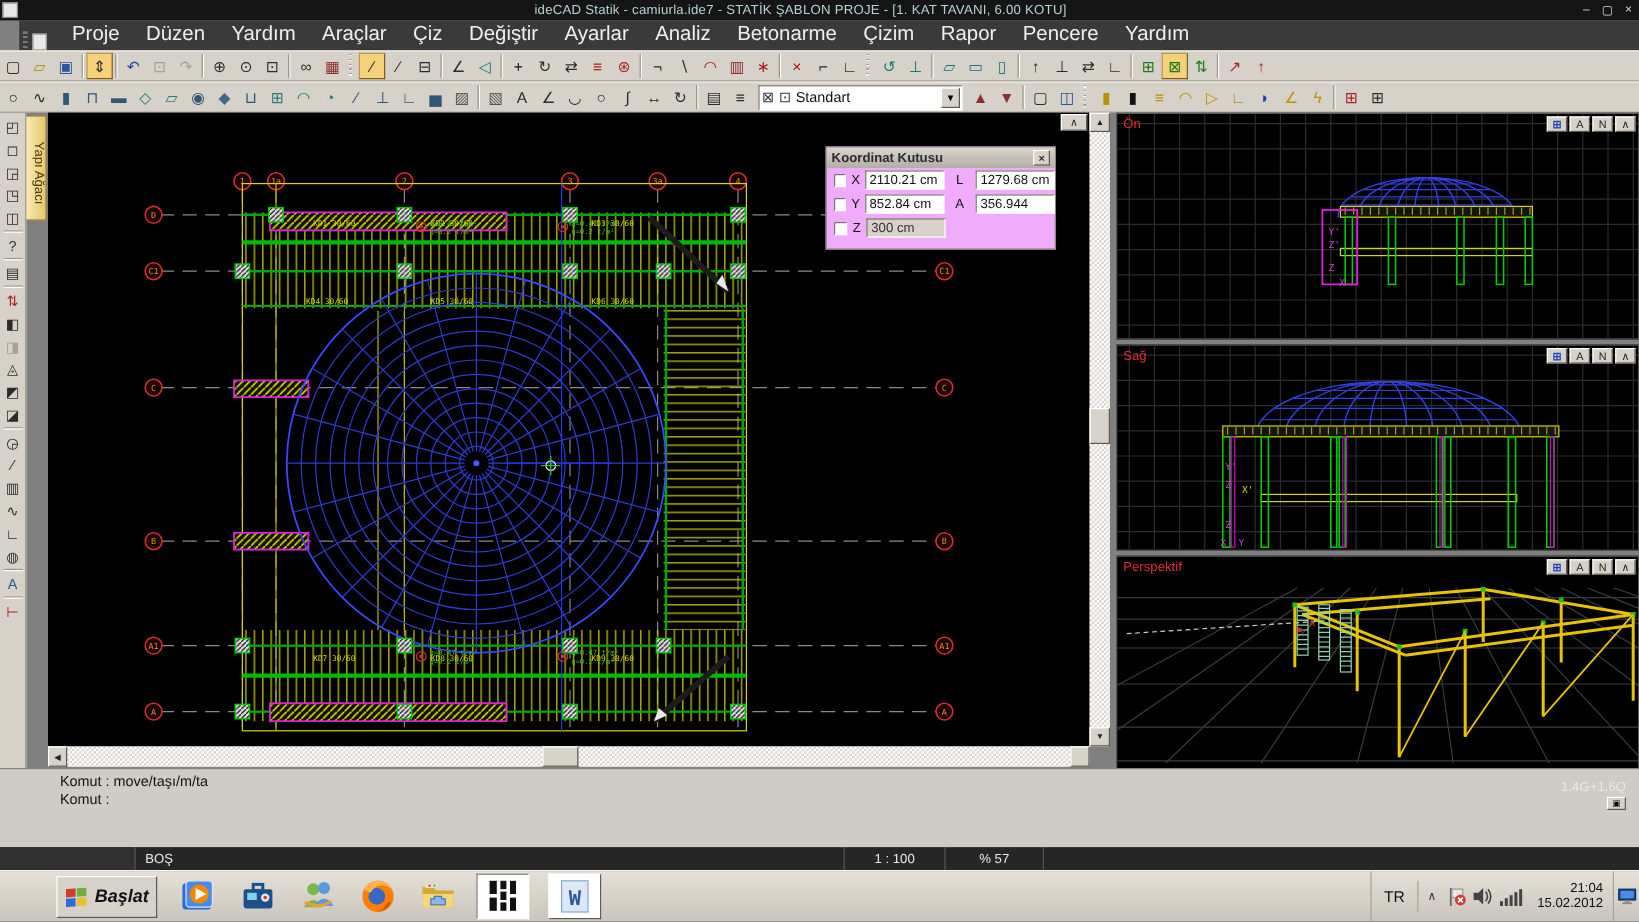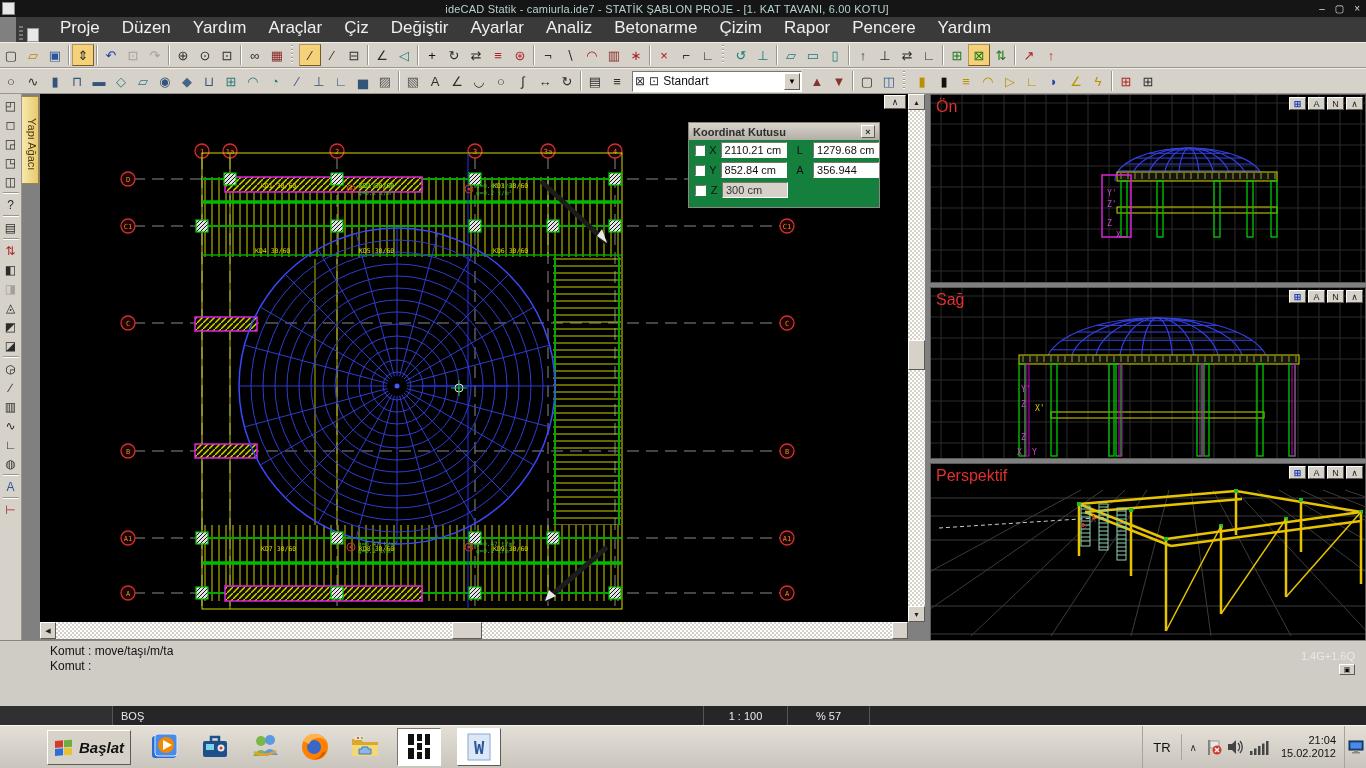--- a/index.html
+++ b/index.html
@@ -62,31 +62,31 @@
       linear-gradient(45deg,#d6d2c9 25%,transparent 25%,transparent 75%,#d6d2c9 75%),
       linear-gradient(45deg,#d6d2c9 25%,transparent 25%,transparent 75%,#d6d2c9 75%);
       background-size:4px 4px; background-position:0 0,2px 2px; }
   #vscroll { position:absolute; left:908px; top:94px; width:17px; height:528px; }
   #hscroll { position:absolute; left:40px; top:622px; width:868px; height:17px; }
   .sbtn { position:absolute; display:flex; align-items:center; justify-content:center; font-size:7px; color:#222; }
   .sthumb { position:absolute; }
 
   
   .vpanel { position:absolute; left:930px; width:436px; background:#000; border:1px solid #5a5a5a; }
-  .vlabel { position:absolute; left:5px; top:3px; color:#e03030; font-size:16px; z-index:3;text-align:right; }
+  .vlabel { position:absolute; left:5px; top:3px; color:#e03030; font-size:11px; z-index:3;text-align:right; }
   .cornerbtns { position:absolute; right:2px; top:2px; display:flex; gap:2px; z-index:3; }
   .cornerbtns .cb { width:17px; height:13px; font-size:9px; display:flex; align-items:center;
                     justify-content:center; color:#222; }
   .cb b { color:#2244bb; font-size:9px; }
   #loadcombo-label { position:absolute; right:10px; bottom:16px; color:#e8e8e8; font-size:11px; z-index:3; }
   #loadcombo-btn { position:absolute; right:10px; bottom:3px; width:16px; height:11px; font-size:7px;
                    display:flex; align-items:center; justify-content:center; z-index:3; }
 
   
-  #coordbox { position:absolute; left:688px; top:122px; width:192px; height:86px; background:#15803d;
+  #coordbox { position:absolute; left:688px; top:122px; width:192px; height:86px; background:#f0abfc;
               border:1px solid #8a867e; box-shadow:1px 1px 2px rgba(0,0,0,.5); z-index:5; }
   #coordbox .cbtitle { height:17px; background:linear-gradient(#d9d5cd,#b2aea6); display:flex;
                        align-items:center; padding:0 4px; font-size:11px; font-weight:bold; color:#2c2c2c; }
   #coordbox .cbtitle .tl { flex:1; }
   #coordbox .cbx { width:14px; height:13px; font-size:9px; display:flex; align-items:center; justify-content:center; }
   .crow { display:flex; align-items:center; height:20px; padding-left:6px; }
   .chk { width:11px; height:11px; background:#fff; border:1px solid; border-color:#7a766e #fff #fff #7a766e; }
   .clab { width:12px; text-align:center; font-size:11px; color:#111; margin:0 2px; }
   .cadinput { width:66px; height:16px; background:#fff; border:1px solid;
               border-color:#7a766e #ffffff #ffffff #7a766e; font:11px "Liberation Sans",sans-serif;

